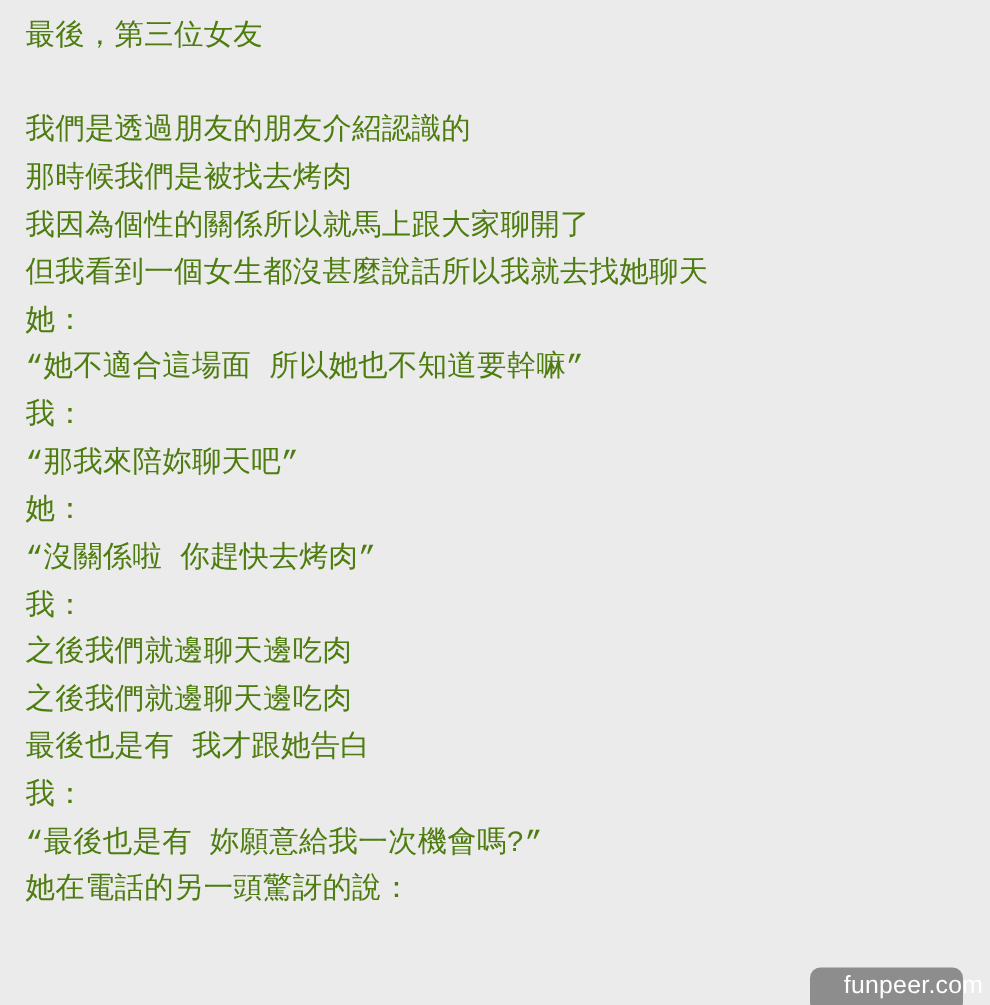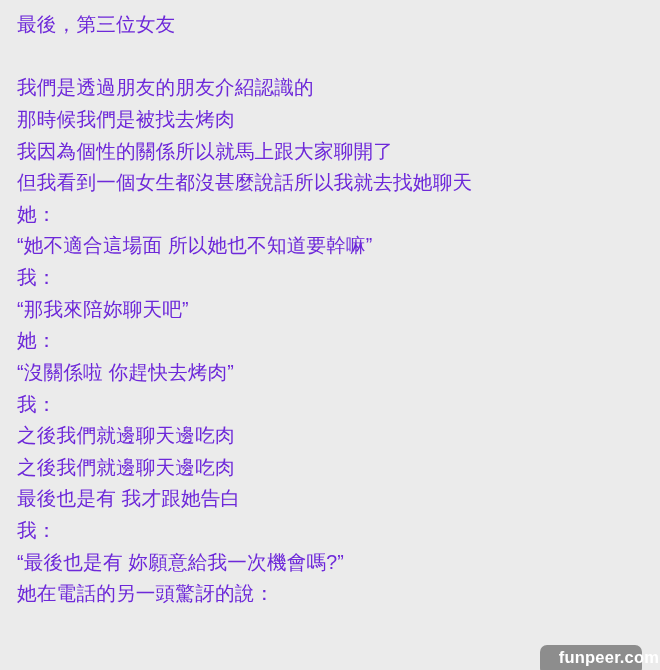--- a/index.html
+++ b/index.html
@@ -21,41 +21,42 @@
     width: 660px;
     height: 670px;
     padding: 9px 12px 0 17px;
     box-sizing: border-box;
     overflow: hidden;
   }
   .line {
     height: 31.64px;
     line-height: 31.64px;
     font-size: 19.6px;
-    color: #6d28d9;
+    color: #4d7c0f;
     letter-spacing: 0.2px;
     white-space: pre;
     font-weight: 400;
+    font-family: Liberation Mono, monospace;
   }
   .watermark {
     position: absolute;
     left: 540px;
     top: 645px;
     width: 102px;
     height: 30px;
     background: #8d8d8d;
     border-radius: 7px;
     display: flex;
     align-items: flex-start;
     justify-content: center;
   }
   .watermark span {
     color: #ffffff;
     font-size: 16.5px;
-    font-weight: 700;
+    font-weight: 400;
     line-height: 24px;
     letter-spacing: 0.2px;
     padding-left: 36px;
   }
 </style>
 </head>
 <body>
 
 <div class="story">
     <div class="line">最後，第三位女友</div>

